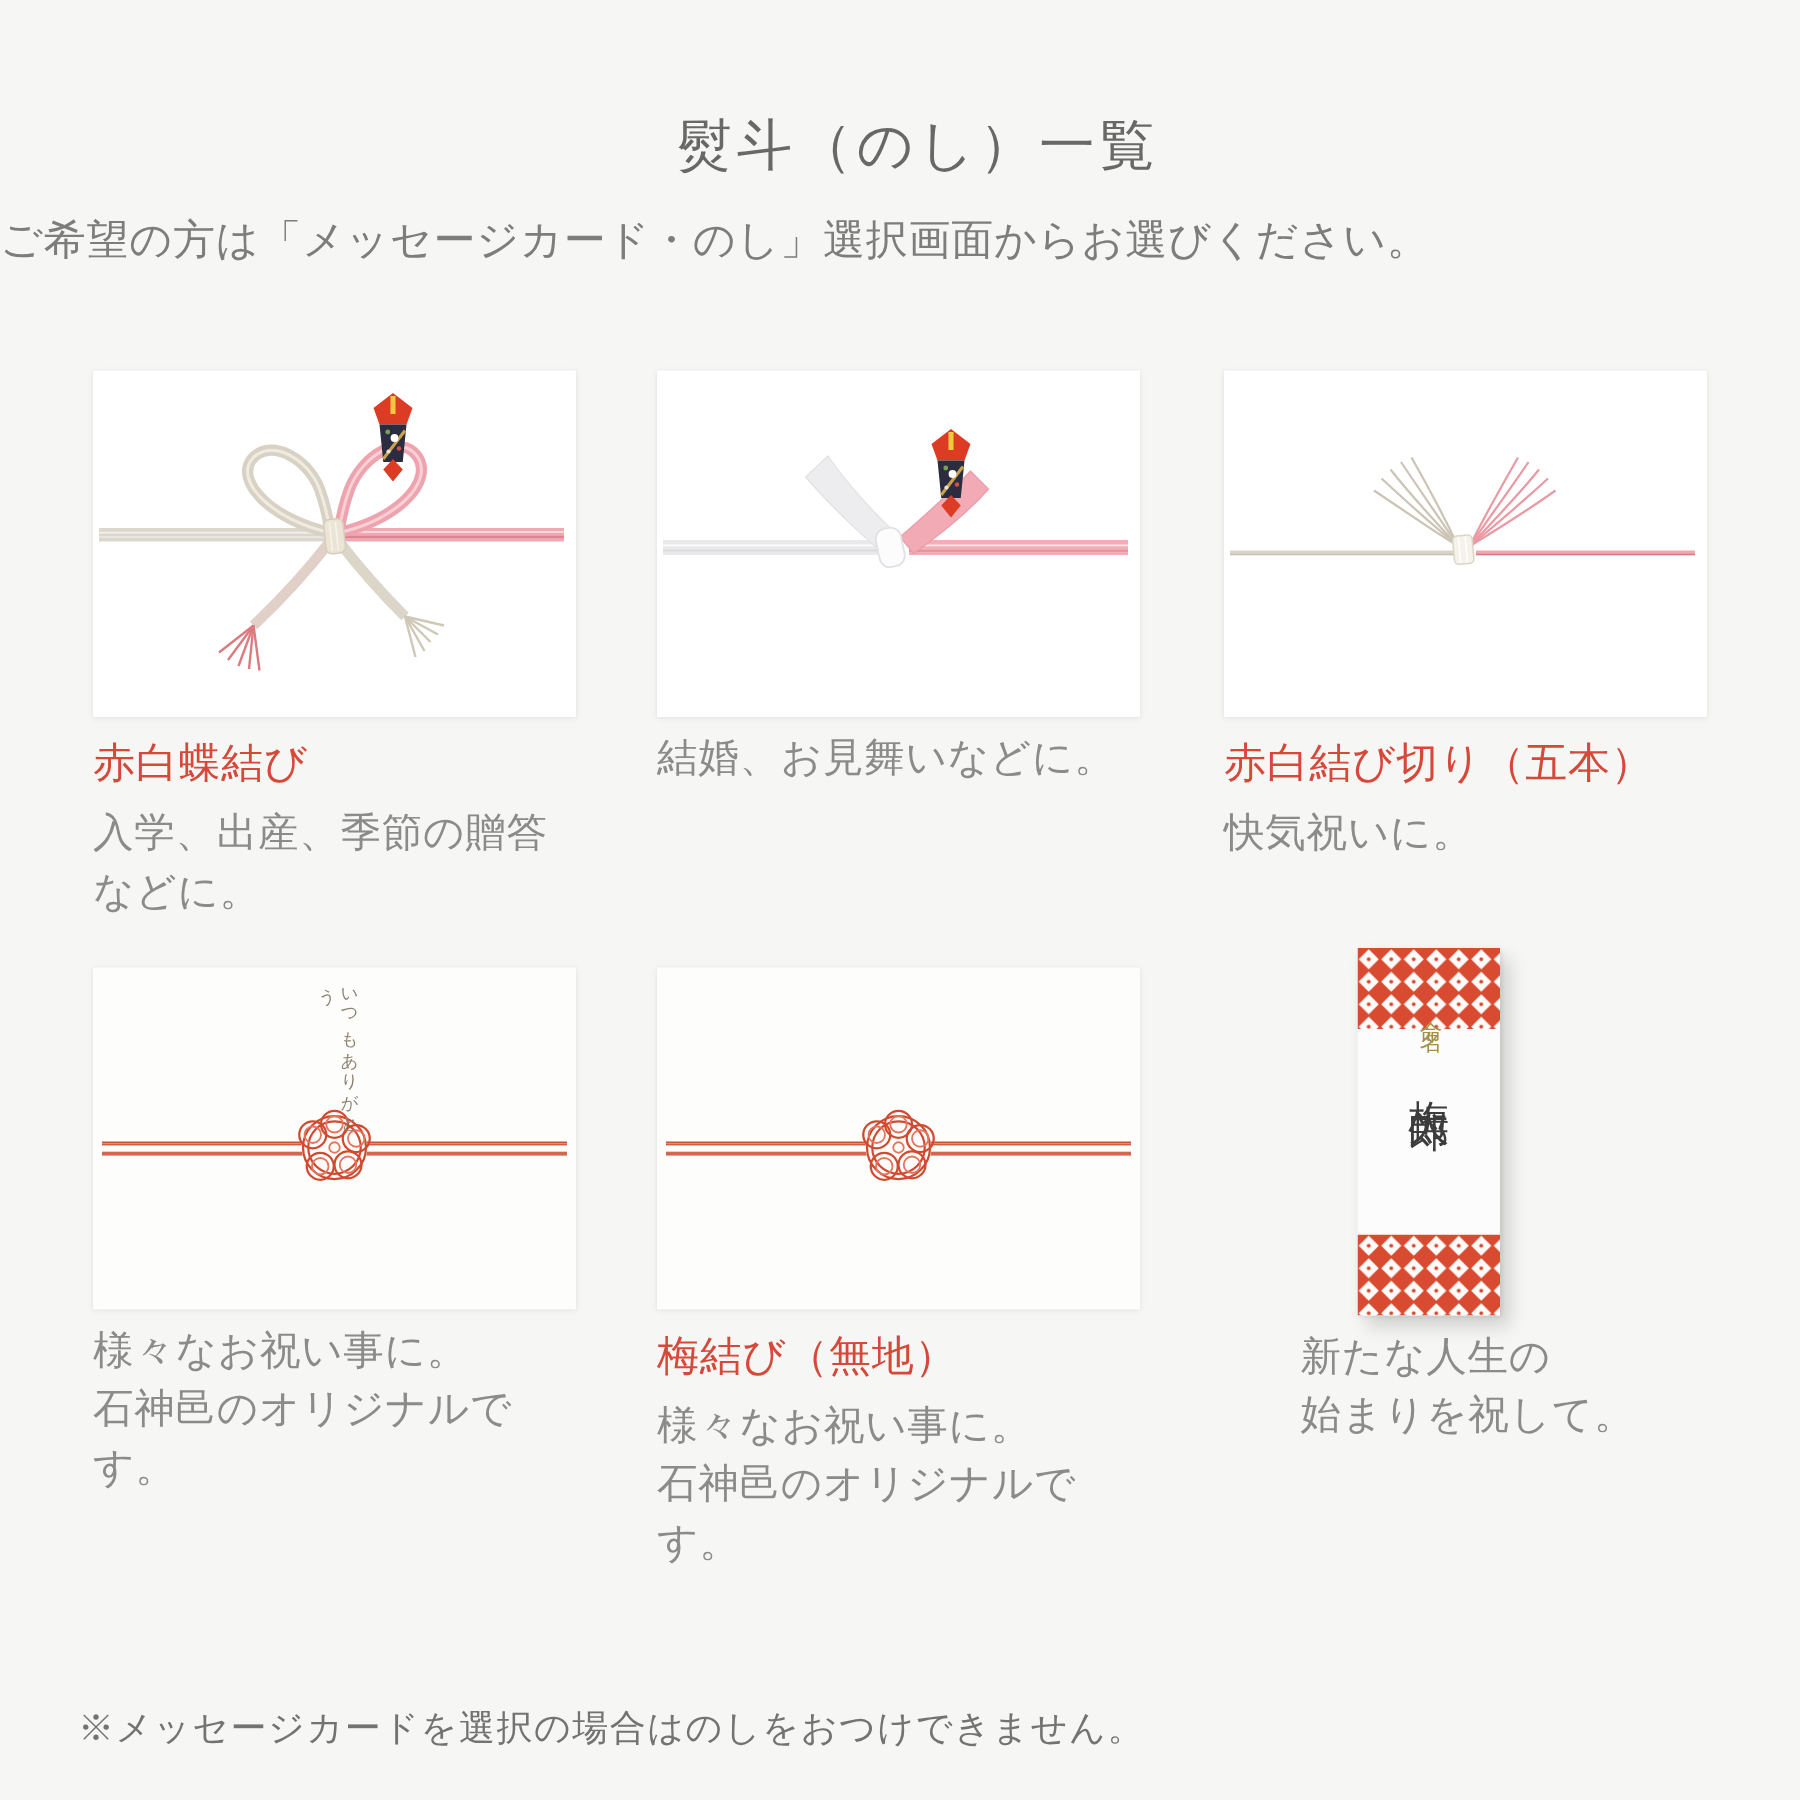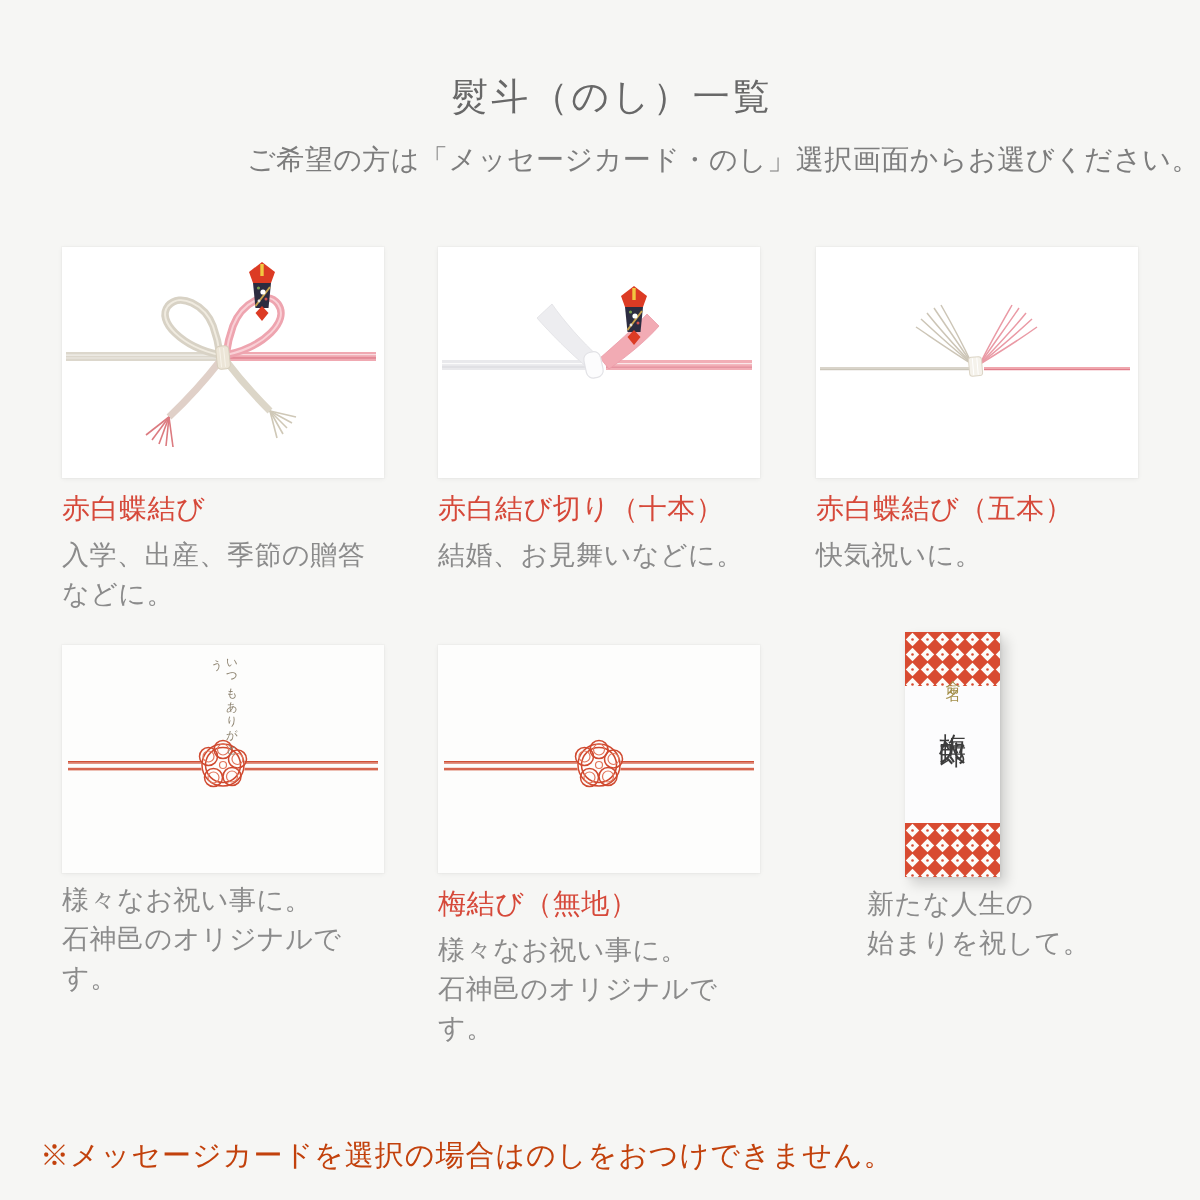--- a/index.html
+++ b/index.html
@@ -11,21 +11,21 @@
     overflow:hidden;
   }
   .page{position:absolute;inset:0;}
   .page-title{
     position:absolute;top:60px;left:0;width:1200px;
     text-align:center;font-size:37px;font-weight:500;
     color:#686868;letter-spacing:3px;margin:12px;
   }
   .page-subtitle{
     position:absolute;top:141px;left:0;width:1200px;
-    text-align:right;font-size:28px;font-weight:400;
+    text-align:left;font-size:28px;font-weight:400;
     color:#7d7d7d;letter-spacing:0.5px;margin:0;
   }
   .item{position:absolute;width:322px;}
   #item1{left:62px;top:247px}
   #item2{left:438px;top:247px}
   #item3{left:816px;top:247px}
   #item4{left:62px;top:645px}
   #item5{left:438px;top:645px}
   #item6{left:816px;top:632px}
   .noshi-card{
@@ -59,22 +59,22 @@
   .meimei-band.bottom{bottom:0;}
   .v-text{
     position:absolute;left:50%;transform:translateX(-50%);
     writing-mode:vertical-rl;text-orientation:upright;white-space:nowrap;
   }
   .meimei-label{top:36px;font-size:15px;color:#a38f4a;letter-spacing:7px;}
   .meimei-name{top:80px;font-size:27px;color:#3c3c3c;letter-spacing:3px;font-weight:500;}
   #item6 .item-title{padding-left:75px;margin-top:8px;}
   #item6 .item-desc{padding-left:51px;}
   .footnote{
-    position:absolute;left:40px;top:1136px;margin:0;
-    font-size:29px;color:#c2410c;letter-spacing:1px;
+    position:absolute;left:52px;top:1136px;margin:0;
+    font-size:24px;color:#737373;letter-spacing:1px;
   }
 </style>
 </head>
 <body>
 
 <div class="page">
 
   <h1 class="page-title">熨斗（のし）一覧</h1>
   <p class="page-subtitle">ご希望の方は「メッセージカード・のし」選択画面からお選びください。</p>
 
@@ -154,21 +154,20 @@
           <path d="M5,22 L23,22 L20.5,47 L7.5,47 Z" fill="#2c2c40"></path>
           <path d="M7.5,45 L22,26" stroke="#c9a44c" stroke-width="2" fill="none"></path>
           <circle cx="15" cy="31" r="2.6" fill="#ffffff"></circle>
           <circle cx="10.5" cy="27" r="1.6" fill="#7aa04f"></circle>
           <circle cx="18" cy="38" r="1.5" fill="#d2504a"></circle>
           <circle cx="11" cy="40" r="1.4" fill="#e8e4da"></circle>
           <path d="M14,45 L20.5,52 L14,60 L7.5,52 Z" fill="#dc3b24"></path>
         </g>
       </svg>
     </div>
-    <p class="item-title">赤白結び切り（十本）</p>
     <p class="item-desc">結婚、お見舞いなどに。</p>
   </div>
 
   <div class="item" id="item3">
     <div class="noshi-card">
       <svg viewBox="0 0 322 231">
         <rect x="4" y="120" width="150" height="3.2" fill="#d9d4ca"></rect>
         <rect x="4" y="122.2" width="150" height="0.9" fill="#c8c2b5"></rect>
         <rect x="168" y="120" width="146" height="3.2" fill="#f0a7ae"></rect>
         <rect x="168" y="122.2" width="146" height="0.9" fill="#dd7684"></rect>
@@ -183,21 +182,21 @@
           <path d="M164,117 C182,106 207,90 221,80"></path>
           <path d="M164,117 C181,103 203,84 216,72"></path>
           <path d="M164,117 C179,101 199,80 210,66"></path>
           <path d="M164,117 C176,99 193,76 203,61"></path>
           <path d="M164,117 C173,98 188,72 196,58"></path>
         </g>
         <rect x="153" y="110" width="13" height="19" rx="3" fill="#f5f2eb" stroke="#dcd5c6" stroke-width="1" transform="rotate(-5 159 119)"></rect>
         <path d="M157,111 L157,128 M161.5,111 L161.5,128" stroke="#ffffff" stroke-width="1" transform="rotate(-5 159 119)"></path>
       </svg>
     </div>
-    <p class="item-title">赤白蝶結び（五本）</p>
+    <p class="item-title">赤白結び切り（五本）</p>
     <p class="item-desc">快気祝いに。</p>
   </div>
 
   <div class="item" id="item4">
     <div class="noshi-card short">
       <svg viewBox="0 0 322 228">
         <rect x="6" y="116" width="310" height="2.6" fill="#d05036"></rect>
         <rect x="6" y="122.8" width="310" height="2.6" fill="#d05036" opacity="0.88"></rect>
         <rect x="6" y="117" width="310" height="0.8" fill="#ffffff" opacity="0.35"></rect>
         <circle cx="161" cy="120" r="22" fill="#fffdfc"></circle>

